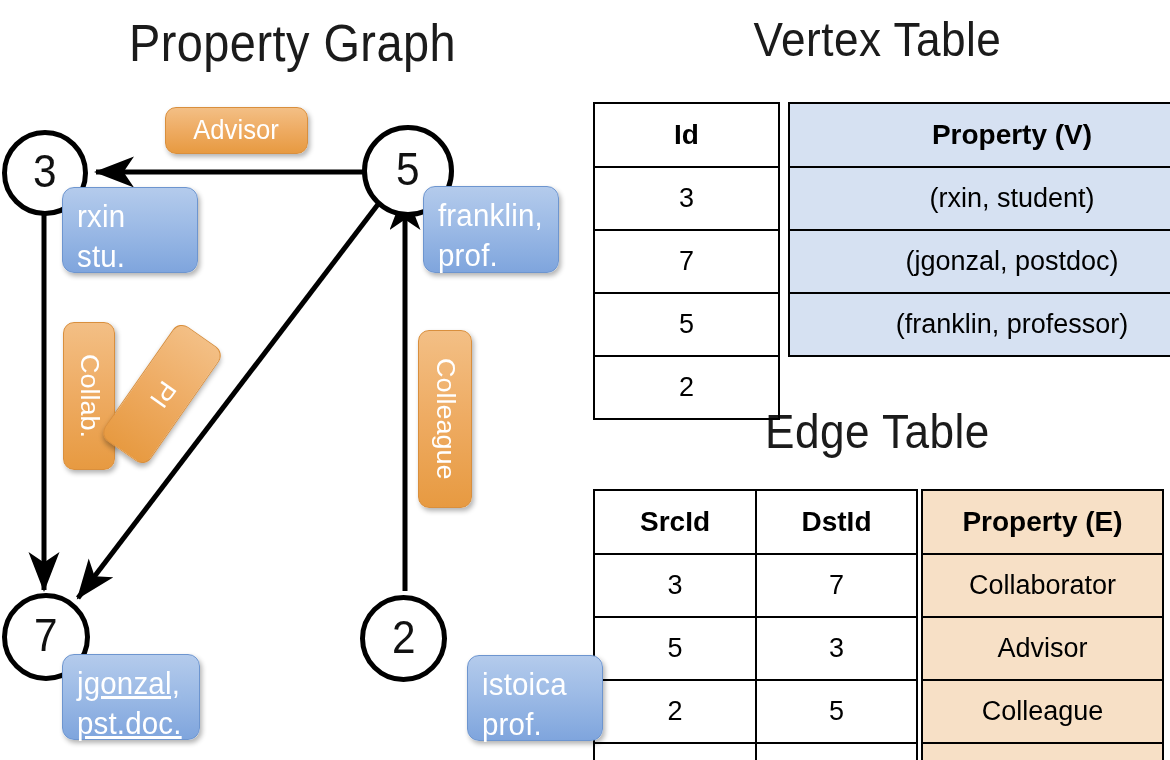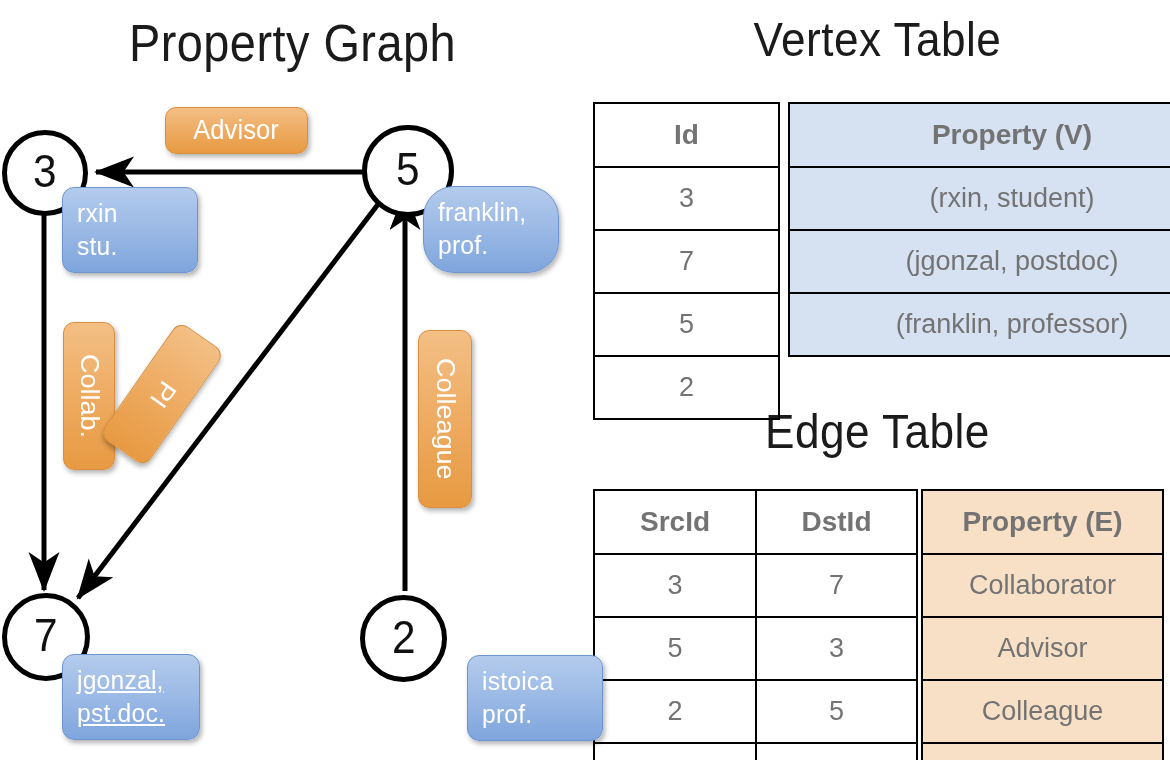--- a/index.html
+++ b/index.html
@@ -47,21 +47,21 @@
   
   .prop-box{
     position:absolute;
     border-radius:12px;
     background:linear-gradient(to bottom,#b4cbec 0%, #9dbbe6 45%, #7fa5dd 100%);
     border:1px solid #6d95cf;
     box-shadow:2px 3px 5px rgba(0,0,0,.30);
     color:#ffffff;
     font-family:"Liberation Sans", sans-serif;
     font-weight:300;
-    font-size:26px;
+    font-size:31px;
     line-height:1.28;
     padding:9px 0 9px 14px;
     box-sizing:border-box;
     z-index:5;
     letter-spacing:.2px;
   }
   .prop-box div{transform:scaleX(.95);transform-origin:left center;}
 
   
   .edge-label{
@@ -81,21 +81,21 @@
   }
   .edge-label span{transform:scaleX(.95);}
   .rot-cw{writing-mode:vertical-rl;}
 
   
   .tbl{position:absolute;border-collapse:collapse;table-layout:fixed;}
   .tbl td,.tbl th{
     border:2px solid #000;
     font-family:"Liberation Sans", sans-serif;
     font-weight:300;
-    color:#737373;
+    color:#000000;
     text-align:center;
     font-size:27px;
     height:50px;
     padding:15px 4px;
     box-sizing:border-box;
     white-space:nowrap;
   }
   .tbl th{font-weight:700;font-size:28px;}
 
   .fill-blue{background:#d6e1f2;}
@@ -137,21 +137,21 @@
       <span>3</span>
     </div>
     <div class="prop-box" style="left:62px;top:102px;width:136px;height:86px;">
       <div>rxin</div>
       <div>stu.</div>
     </div>
 
     <div class="node-circle" style="left:362px;top:40px;width:92px;height:92px;">
       <span>5</span>
     </div>
-    <div class="prop-box" style="left:423px;top:101px;width:136px;height:87px;border-radius:31px;">
+    <div class="prop-box" style="left:423px;top:101px;width:136px;height:87px;">
       <div>franklin,</div>
       <div>prof.</div>
     </div>
 
     <div class="node-circle" style="left:2px;top:508px;width:88px;height:88px;">
       <span>7</span>
     </div>
     <div class="prop-box" style="left:62px;top:569px;width:138px;height:86px;text-decoration:underline;">
       <div>jgonzal,</div>
       <div>pst.doc.</div>

